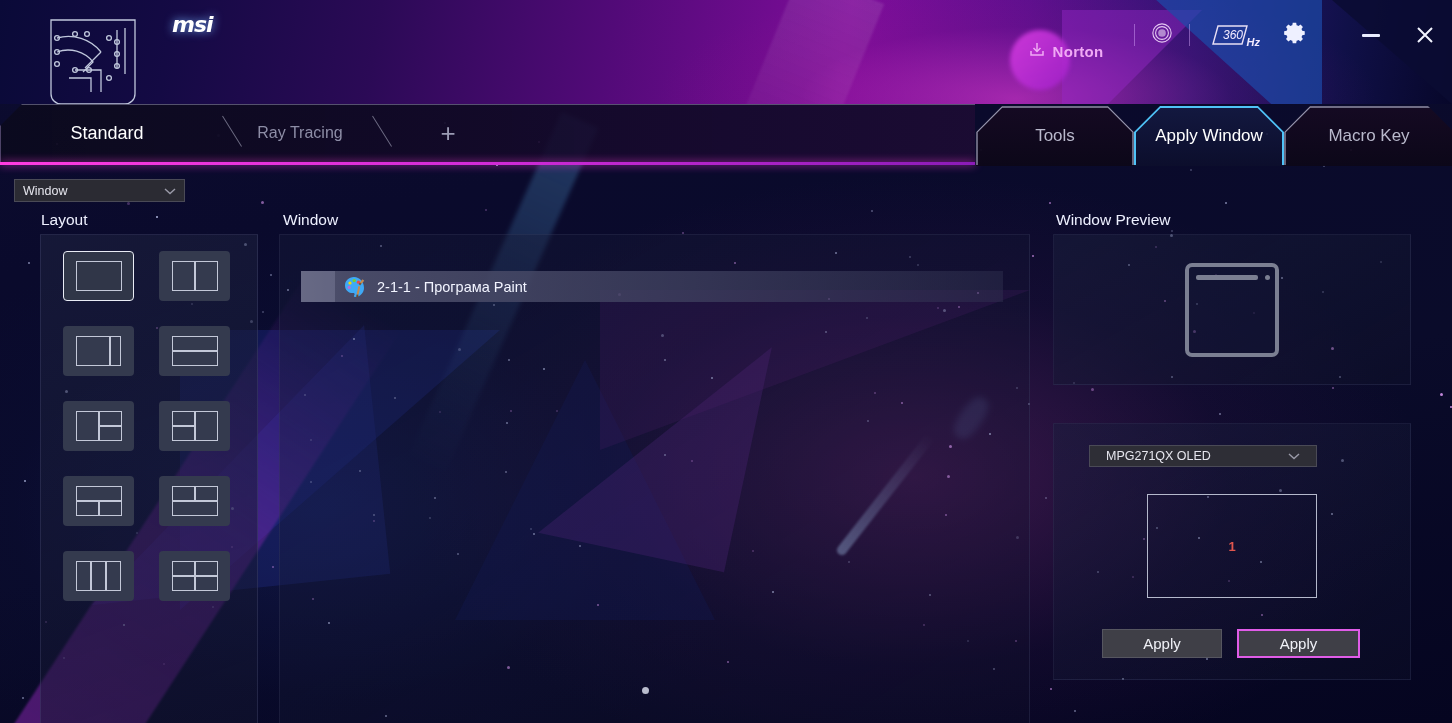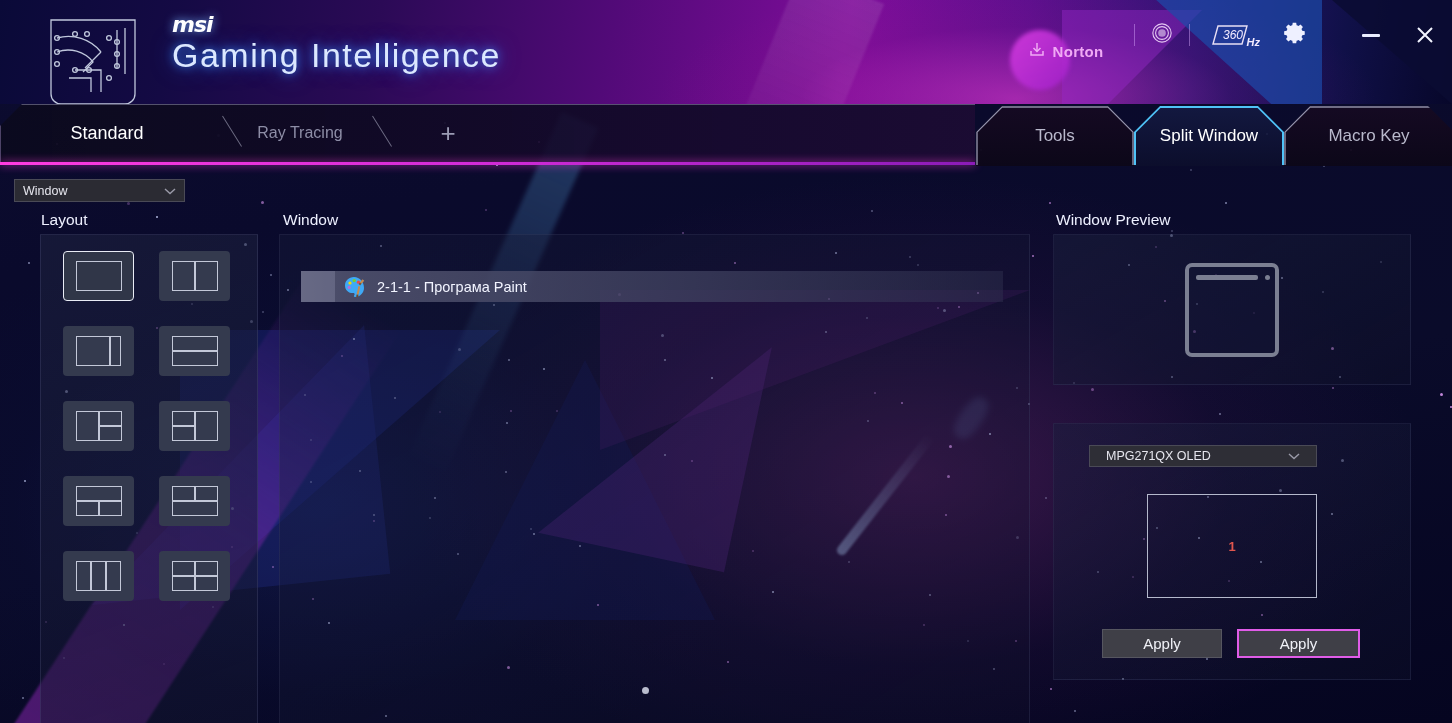--- a/index.html
+++ b/index.html
@@ -489,21 +489,20 @@
           <circle cx="86" cy="46" r="2.4"></circle>
             <circle cx="86" cy="58" r="2.4"></circle>
           <circle cx="78" cy="30" r="2.4"></circle>
             <circle cx="78" cy="70" r="2.4"></circle>
         </g>
       </svg>
     </div>
 
     <div class="brand">
       <div class="brand-msi">msi</div>
-      <div class="brand-title">Gaming Intelligence</div>
     </div>
 
     <div class="hdr-right">
       <div class="norton">
         <span>
           <svg width="18" height="18" viewBox="0 0 18 18" fill="none" stroke="#f0aaf5" stroke-width="1.5">
             <path d="M9 2 v8"></path>
               <path d="M5.5 7 L9 10.5 L12.5 7"></path>
             <path d="M3 10 v4 h12 v-4"></path>
           </svg>
@@ -557,21 +556,21 @@
       <svg class="rtab-border" viewBox="0 0 158 60" preserveAspectRatio="none">
         <path d="M1 59 L1 26 L26 1 L132 1 L157 26 L157 59" fill="none" stroke="#8f8fa8" stroke-width="1.4"></path>
       </svg>
       <span>Tools</span>
     </div>
 
     <div class="rtab active" style="left:1134px; width:150px">
       <svg class="rtab-border" viewBox="0 0 150 60" preserveAspectRatio="none">
         <path d="M1 59 L1 26 L26 1 L124 1 L149 26 L149 59" fill="none" stroke="#4fc3f7" stroke-width="2"></path>
       </svg>
-      <span>Split Window</span>
+      <span>Apply Window</span>
     </div>
 
     <div class="rtab" style="left:1284px; width:170px">
       <svg class="rtab-border" viewBox="0 0 170 60" preserveAspectRatio="none">
         <path d="M1 59 L1 26 L26 1 L170 1" fill="none" stroke="#8f8fa8" stroke-width="1.4"></path>
       </svg>
       <span>Macro Key</span>
     </div>
   </div>
 

